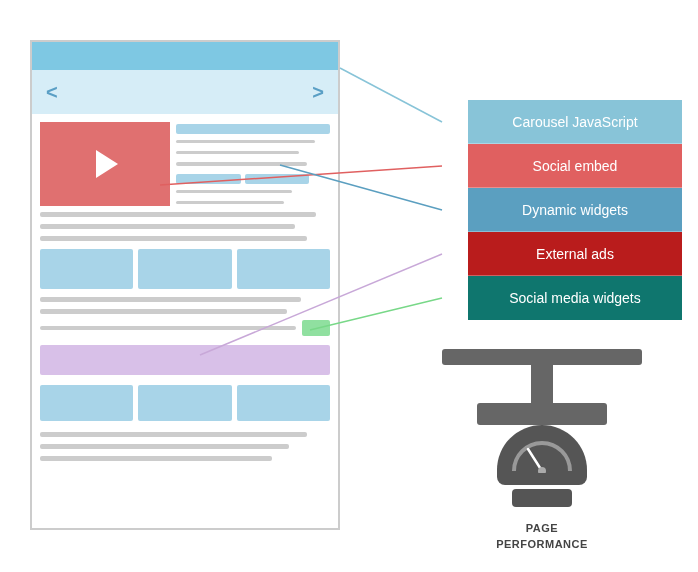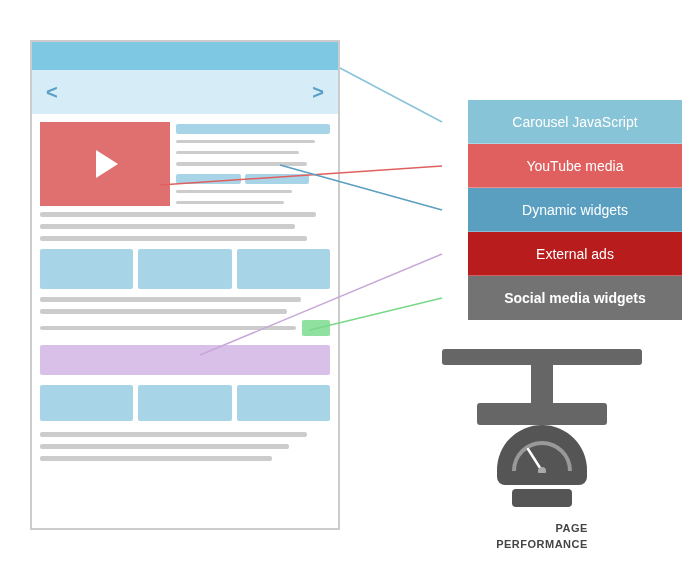--- a/index.html
+++ b/index.html
@@ -235,21 +235,21 @@
 
     .scale-foot {
       width: 60px;
       height: 18px;
       background: #555;
       border-radius: 4px;
       margin-top: 4px;
     }
 
     .scale-label {
-      text-align: right;
+      text-align: center;
       font-size: 11px;
       font-weight: bold;
       color: #444;
       letter-spacing: 0.5px;
       margin-top: 14px;
       line-height: 1.4;
     }
   </style>
 </head>
 <body>
@@ -318,29 +318,29 @@
       <div class="line-gray" style="width:86%;"></div>
       <div class="line-gray" style="width:80%;"></div>
     </div>
   </div>
 
   <div class="label-stack">
     <div class="label-item" style="background:#88c4d8;">
       <span>Carousel JavaScript</span>
     </div>
     <div class="label-item" style="background:#e06060;">
-      <span>YouTube media</span>
+      <span>Social embed</span>
     </div>
     <div class="label-item" style="background:#5b9fc0;">
       <span>Dynamic widgets</span>
     </div>
     <div class="label-item" style="background:#b91c1c;">
       <span>External ads</span>
     </div>
-    <div class="label-item" style="background:#737373;font-weight:bold;">
+    <div class="label-item" style="background:#0f766e;">
       <span>Social media widgets</span>
     </div>
   </div>
 
   <div class="scale-container">
     <div class="scale-platform"></div>
     <div class="scale-neck"></div>
     <div class="scale-base"></div>
     <div class="scale-dome">
 

